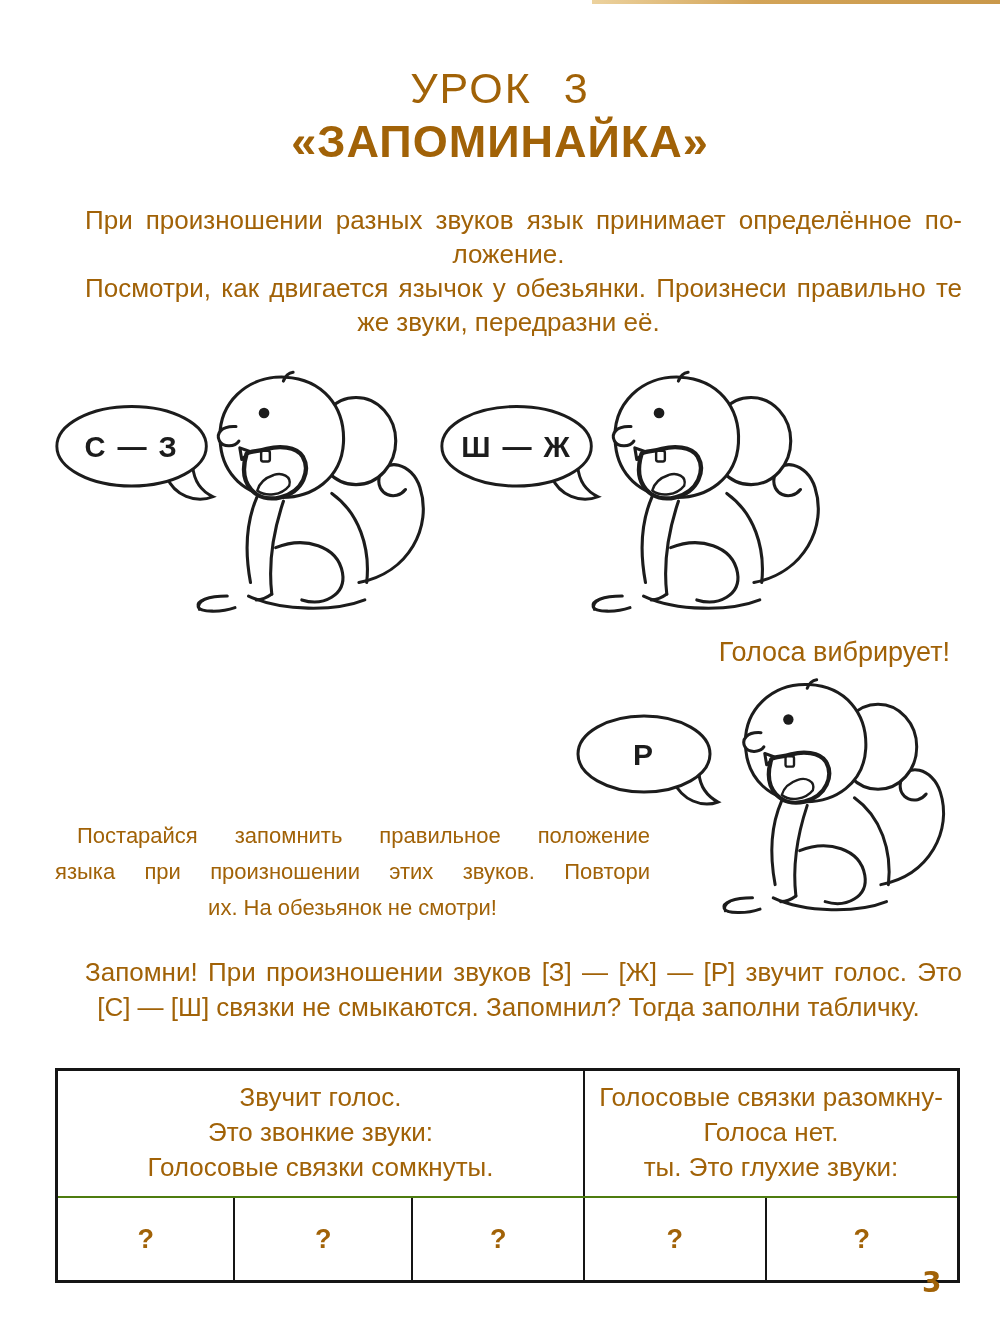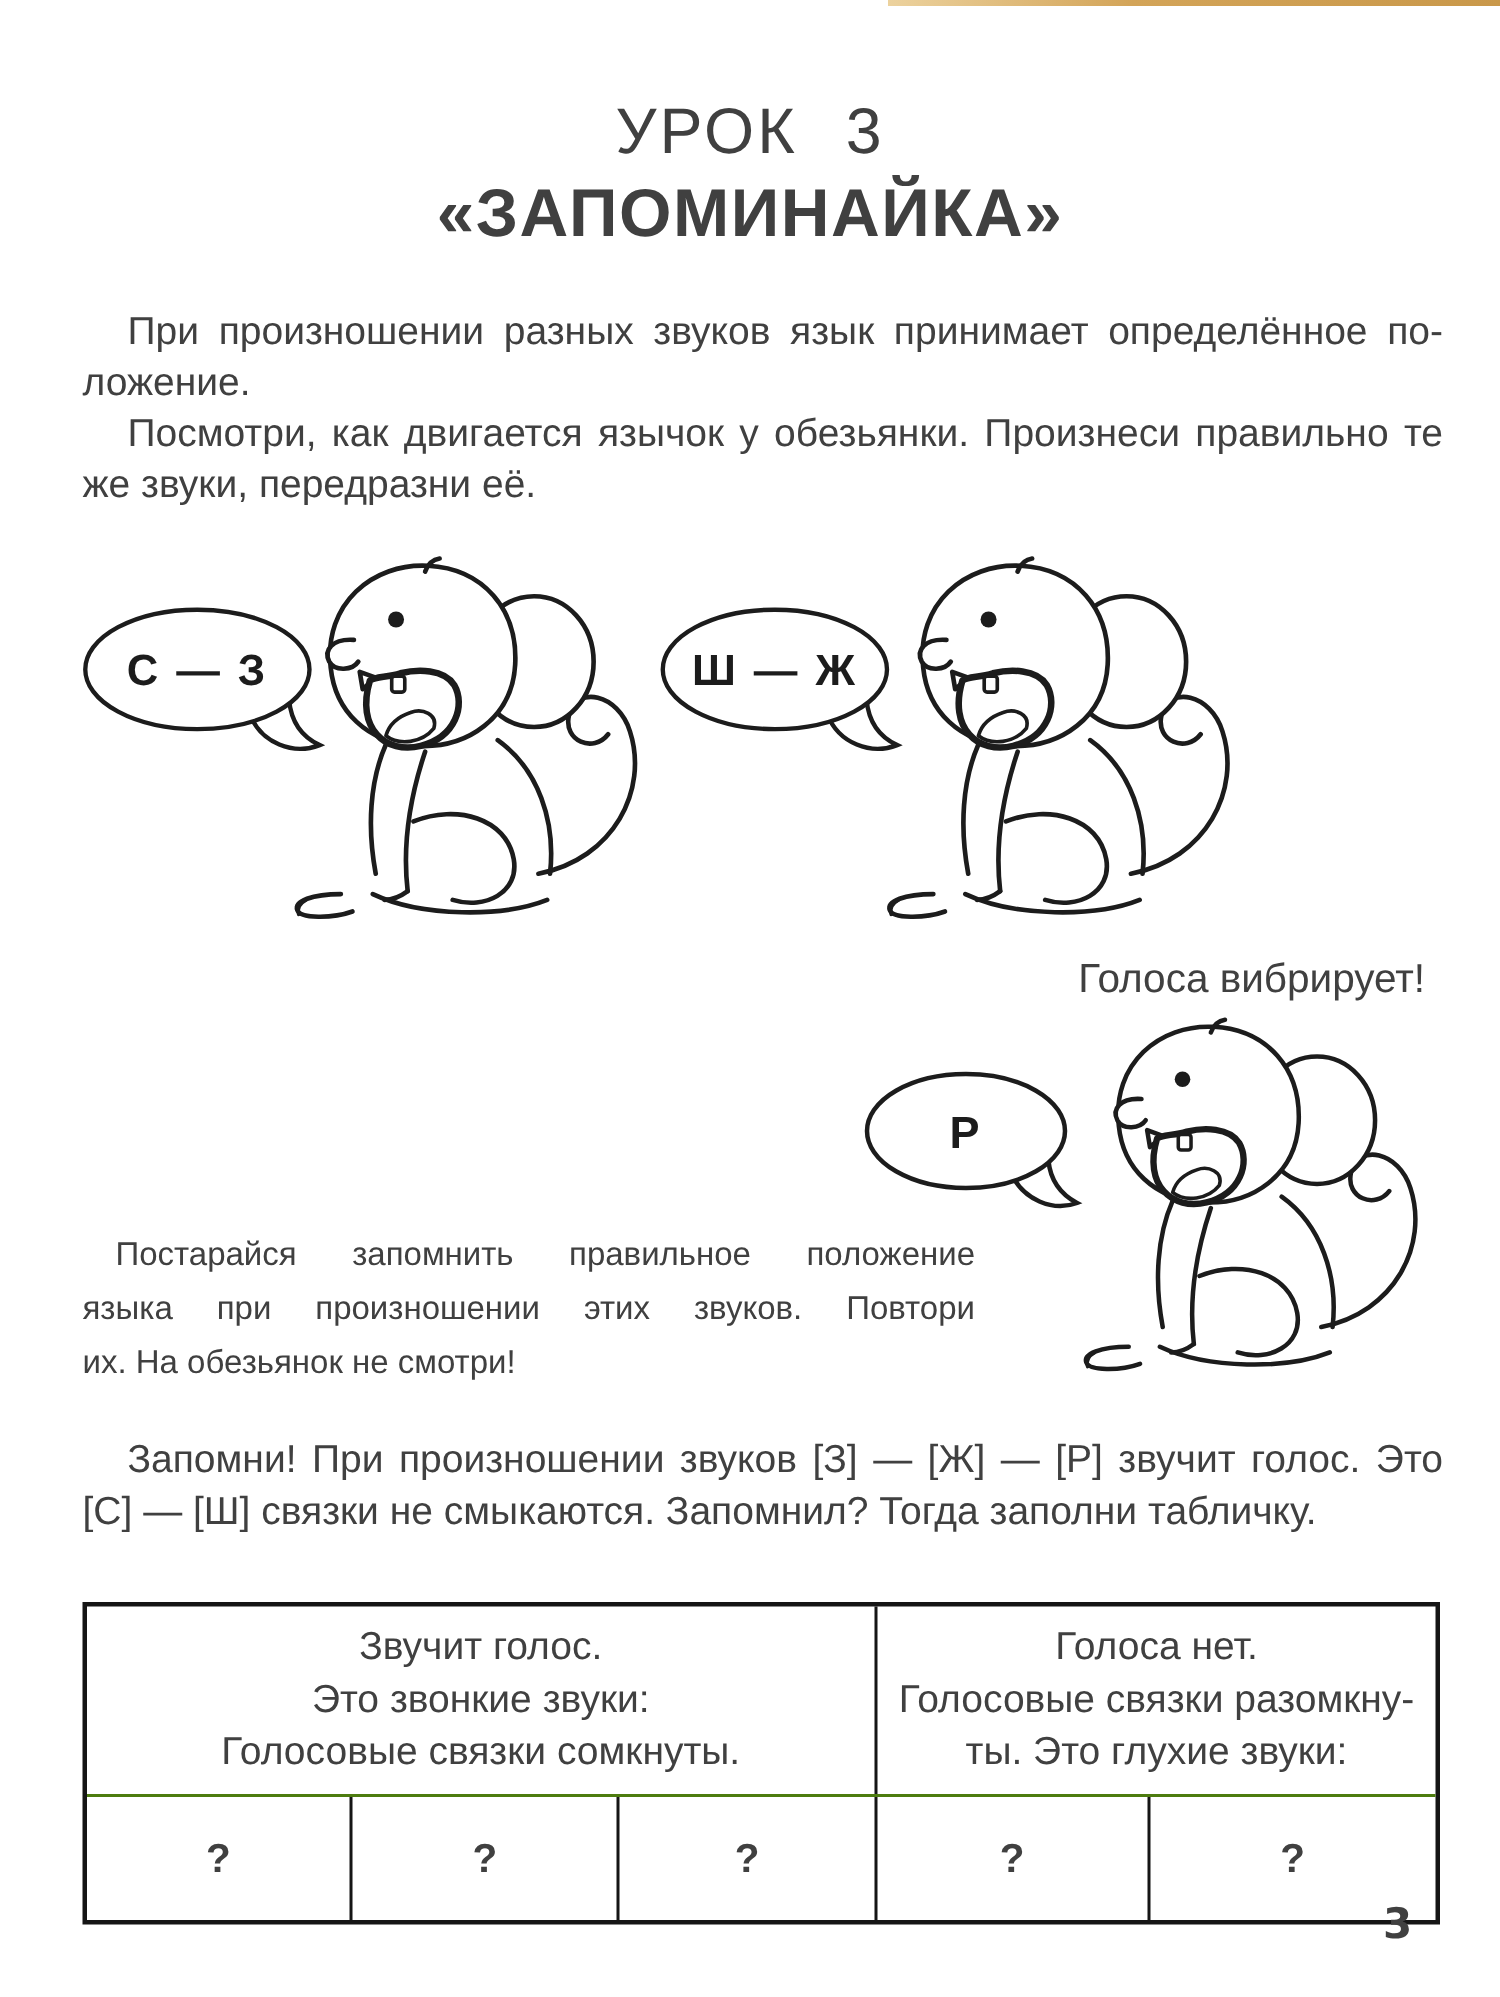--- a/index.html
+++ b/index.html
@@ -1,41 +1,41 @@
 <!DOCTYPE html>
 <html lang="ru"><head>
 <meta charset="utf-8">
 <style>
   html,body{margin:0;padding:0;background:#ffffff;}
   .page{
     position:relative;
     width:1000px;height:1331px;
     background:#ffffff;
     font-family:"Liberation Sans","DejaVu Sans",sans-serif;
-    color:#404040;
+    color:#a16207;
     overflow:hidden;
   }
   .gold-edge{
     position:absolute;top:0;left:592px;right:0;height:4px;
     background:linear-gradient(to right,#ecd29e,#d3a458 40%,#c9984a);
   }
   
   .title-lesson{
     position:absolute;top:64px;left:0;width:100%;
     text-align:center;font-size:43px;font-weight:400;
     letter-spacing:2px;word-spacing:18px;
   }
   .title-name{
     position:absolute;top:116px;left:0;width:100%;
     text-align:center;font-size:45px;font-weight:700;letter-spacing:1px;
   }
   
   .textblock{position:absolute;left:55px;width:907px;font-size:26px;line-height:34px;}
   .jline{text-align:justify;text-align-last:justify;white-space:nowrap;}
-  .lline{text-align:left;white-space:nowrap;}
+  .lline{text-align:center;white-space:nowrap;}
   .ind{text-indent:30px;}
   .b{font-weight:400;margin-top:18px;}
   
   .monkey{position:absolute;}
   .bubble{position:absolute;}
   .bubble text{
     font-family:"Liberation Sans","DejaVu Sans",sans-serif;
     font-weight:600;font-size:30px;fill:#1c1c1c;letter-spacing:2px;
   }
   .caption-vibr{
@@ -153,22 +153,22 @@
   </div>
 
   <div class="stable">
     <div class="t-head">
       <div class="t-head-cell">
         <div>Звучит голос.</div>
         <div>Это звонкие звуки:</div>
         <div>Голосовые связки сомкнуты.</div>
       </div>
       <div class="t-head-cell">
+        <div>Голосовые связки разомкну-</div>
         <div>Голоса нет.</div>
-        <div>Голосовые связки разомкну-</div>
         <div>ты. Это глухие звуки:</div>
       </div>
     </div>
     <div class="t-body">
       <div class="t-cell">?</div>
       <div class="t-cell">?</div>
       <div class="t-cell">?</div>
       <div class="t-cell">?</div>
       <div class="t-cell">?</div>
     </div>

